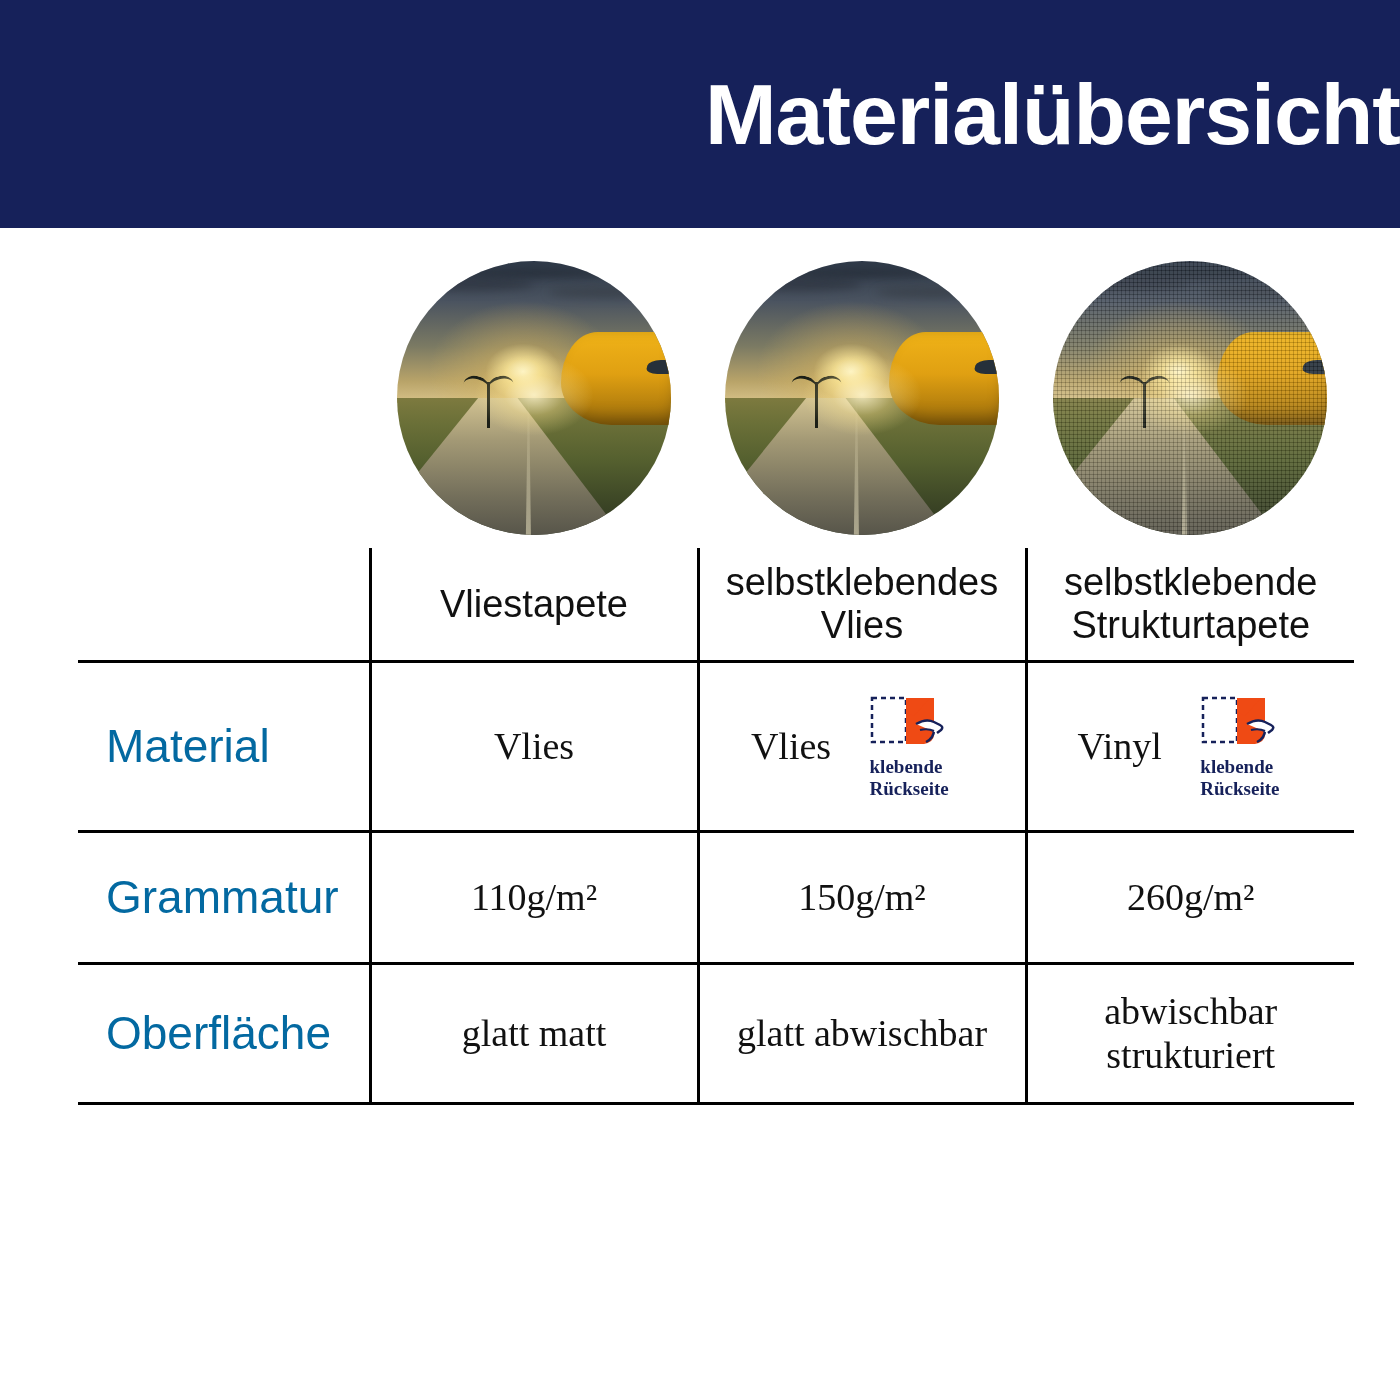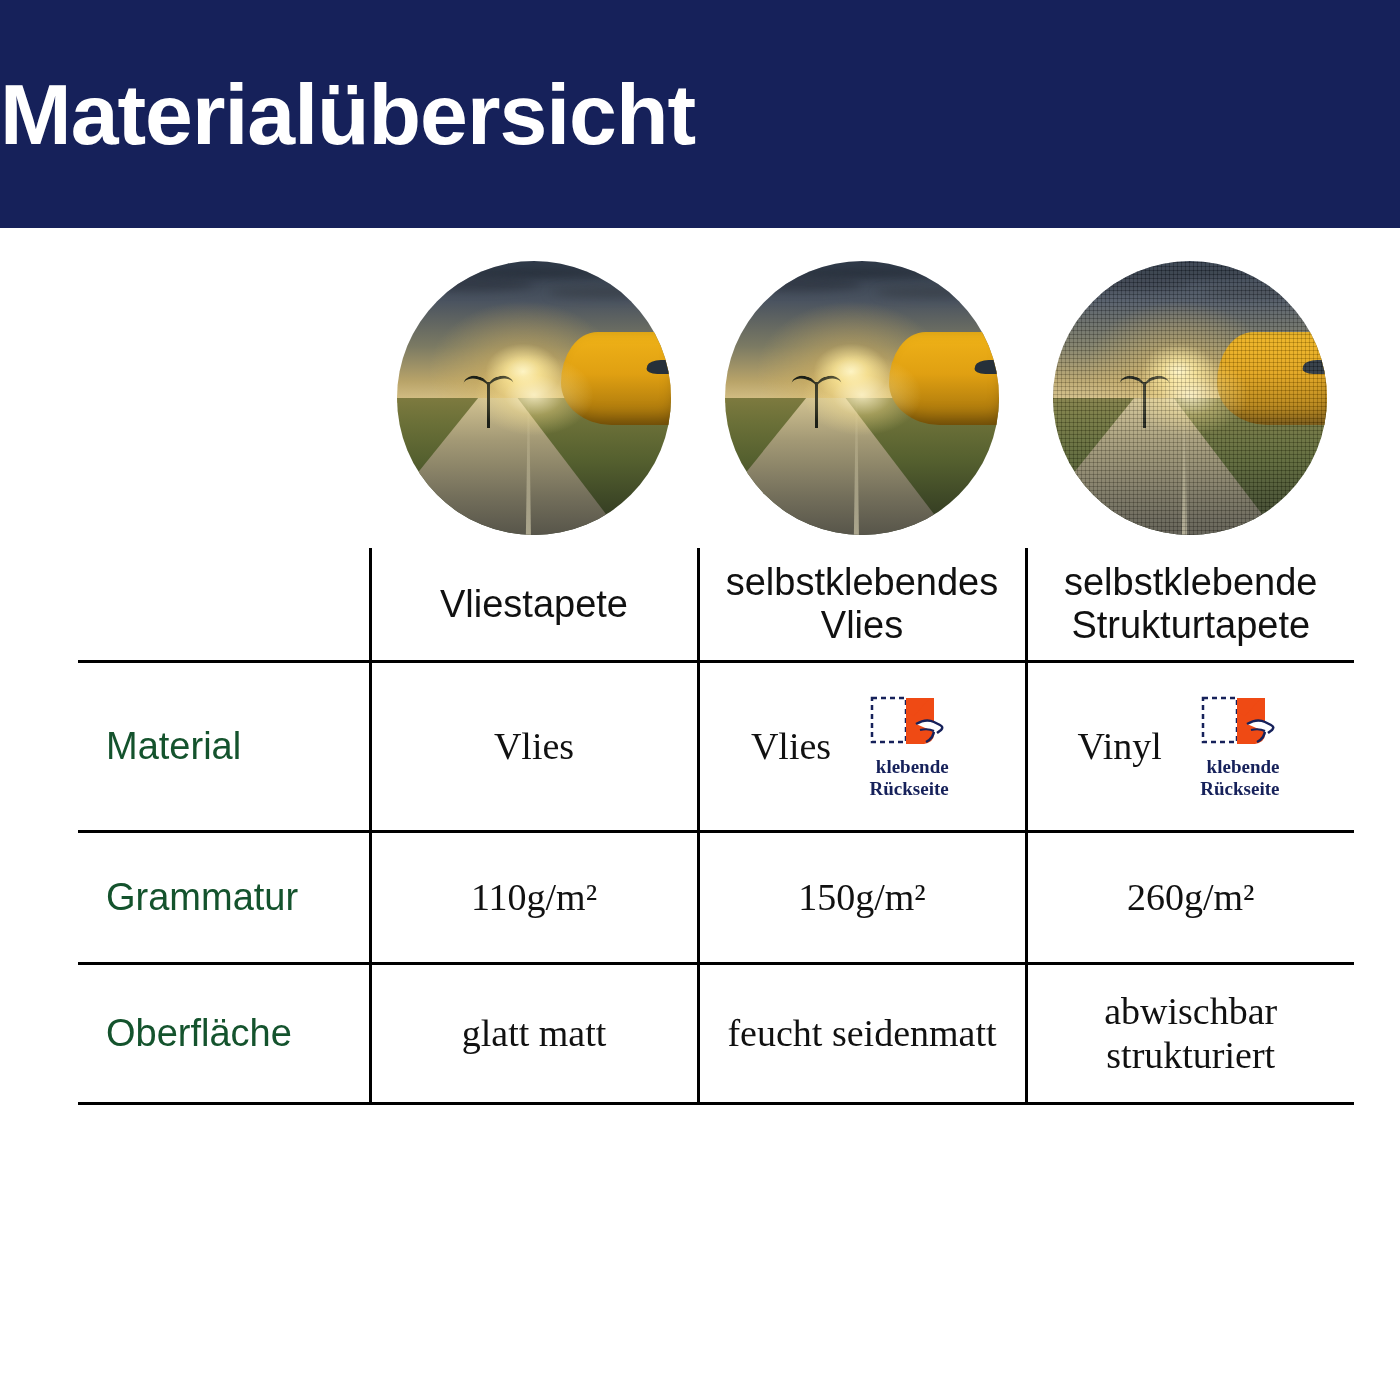--- a/index.html
+++ b/index.html
@@ -25,21 +25,21 @@
   
   .header {
     position: absolute;
     left: 0;
     top: 0;
     width: 1400px;
     height: 228px;
     background: #16215a;
     display: flex;
     align-items: center;
-    justify-content: flex-start;
+    justify-content: flex-end;
   }
   .header-title {
     color: #ffffff;
     font-size: 86px;
     font-weight: bold;
     letter-spacing: -1px;
     line-height: 1;
     white-space: nowrap;
   }
 
@@ -204,23 +204,23 @@
   .colhead-text {
     font-size: 38px;
     line-height: 1.12;
     color: #111;
   }
 
   
   .rowlabel {
     text-align: left !important;
     padding-left: 28px !important;
-    font-size: 38px;
+    font-size: 46px;
     line-height: 1.12;
-    color: #14532d;
+    color: #0369a1;
   }
   .cellval {
     font-size: 38px;
     line-height: 1.15;
     color: #111;
   }
   .h-material { height: 170px; }
   .h-gram     { height: 132px; }
   .h-ober     { height: 140px; }
   .h-trocken  { height: 142px; }
@@ -268,21 +268,21 @@
     width: 78px;
     height: 58px;
     position: relative;
   }
   .badge-caption {
     margin-top: 4px;
     font-size: 19px;
     font-weight: bold;
     color: #16215a;
     line-height: 1.12;
-    text-align: right;
+    text-align: left;
   }
 </style>
 </head>
 <body>
 
 <div class="page">
 
   <div class="header">
     <div class="header-title">Materialübersicht</div>
   </div>
@@ -444,21 +444,21 @@
 
         <tr class="row-body h-ober">
           <td class="rowlabel">Oberfläche</td>
           <td class="vline-l">
             <div class="cell-inner">
                 <span class="cellval">glatt matt</span>
               </div>
           </td>
           <td class="vline-l">
             <div class="cell-inner">
-                <span class="cellval">feucht seidenmatt</span>
+                <span class="cellval">glatt abwischbar</span>
               </div>
           </td>
           <td class="vline-l">
             <div class="cell-inner">
                 <span class="cellval">abwischbar strukturiert</span>
               </div>
           </td>
         </tr>
 
 

